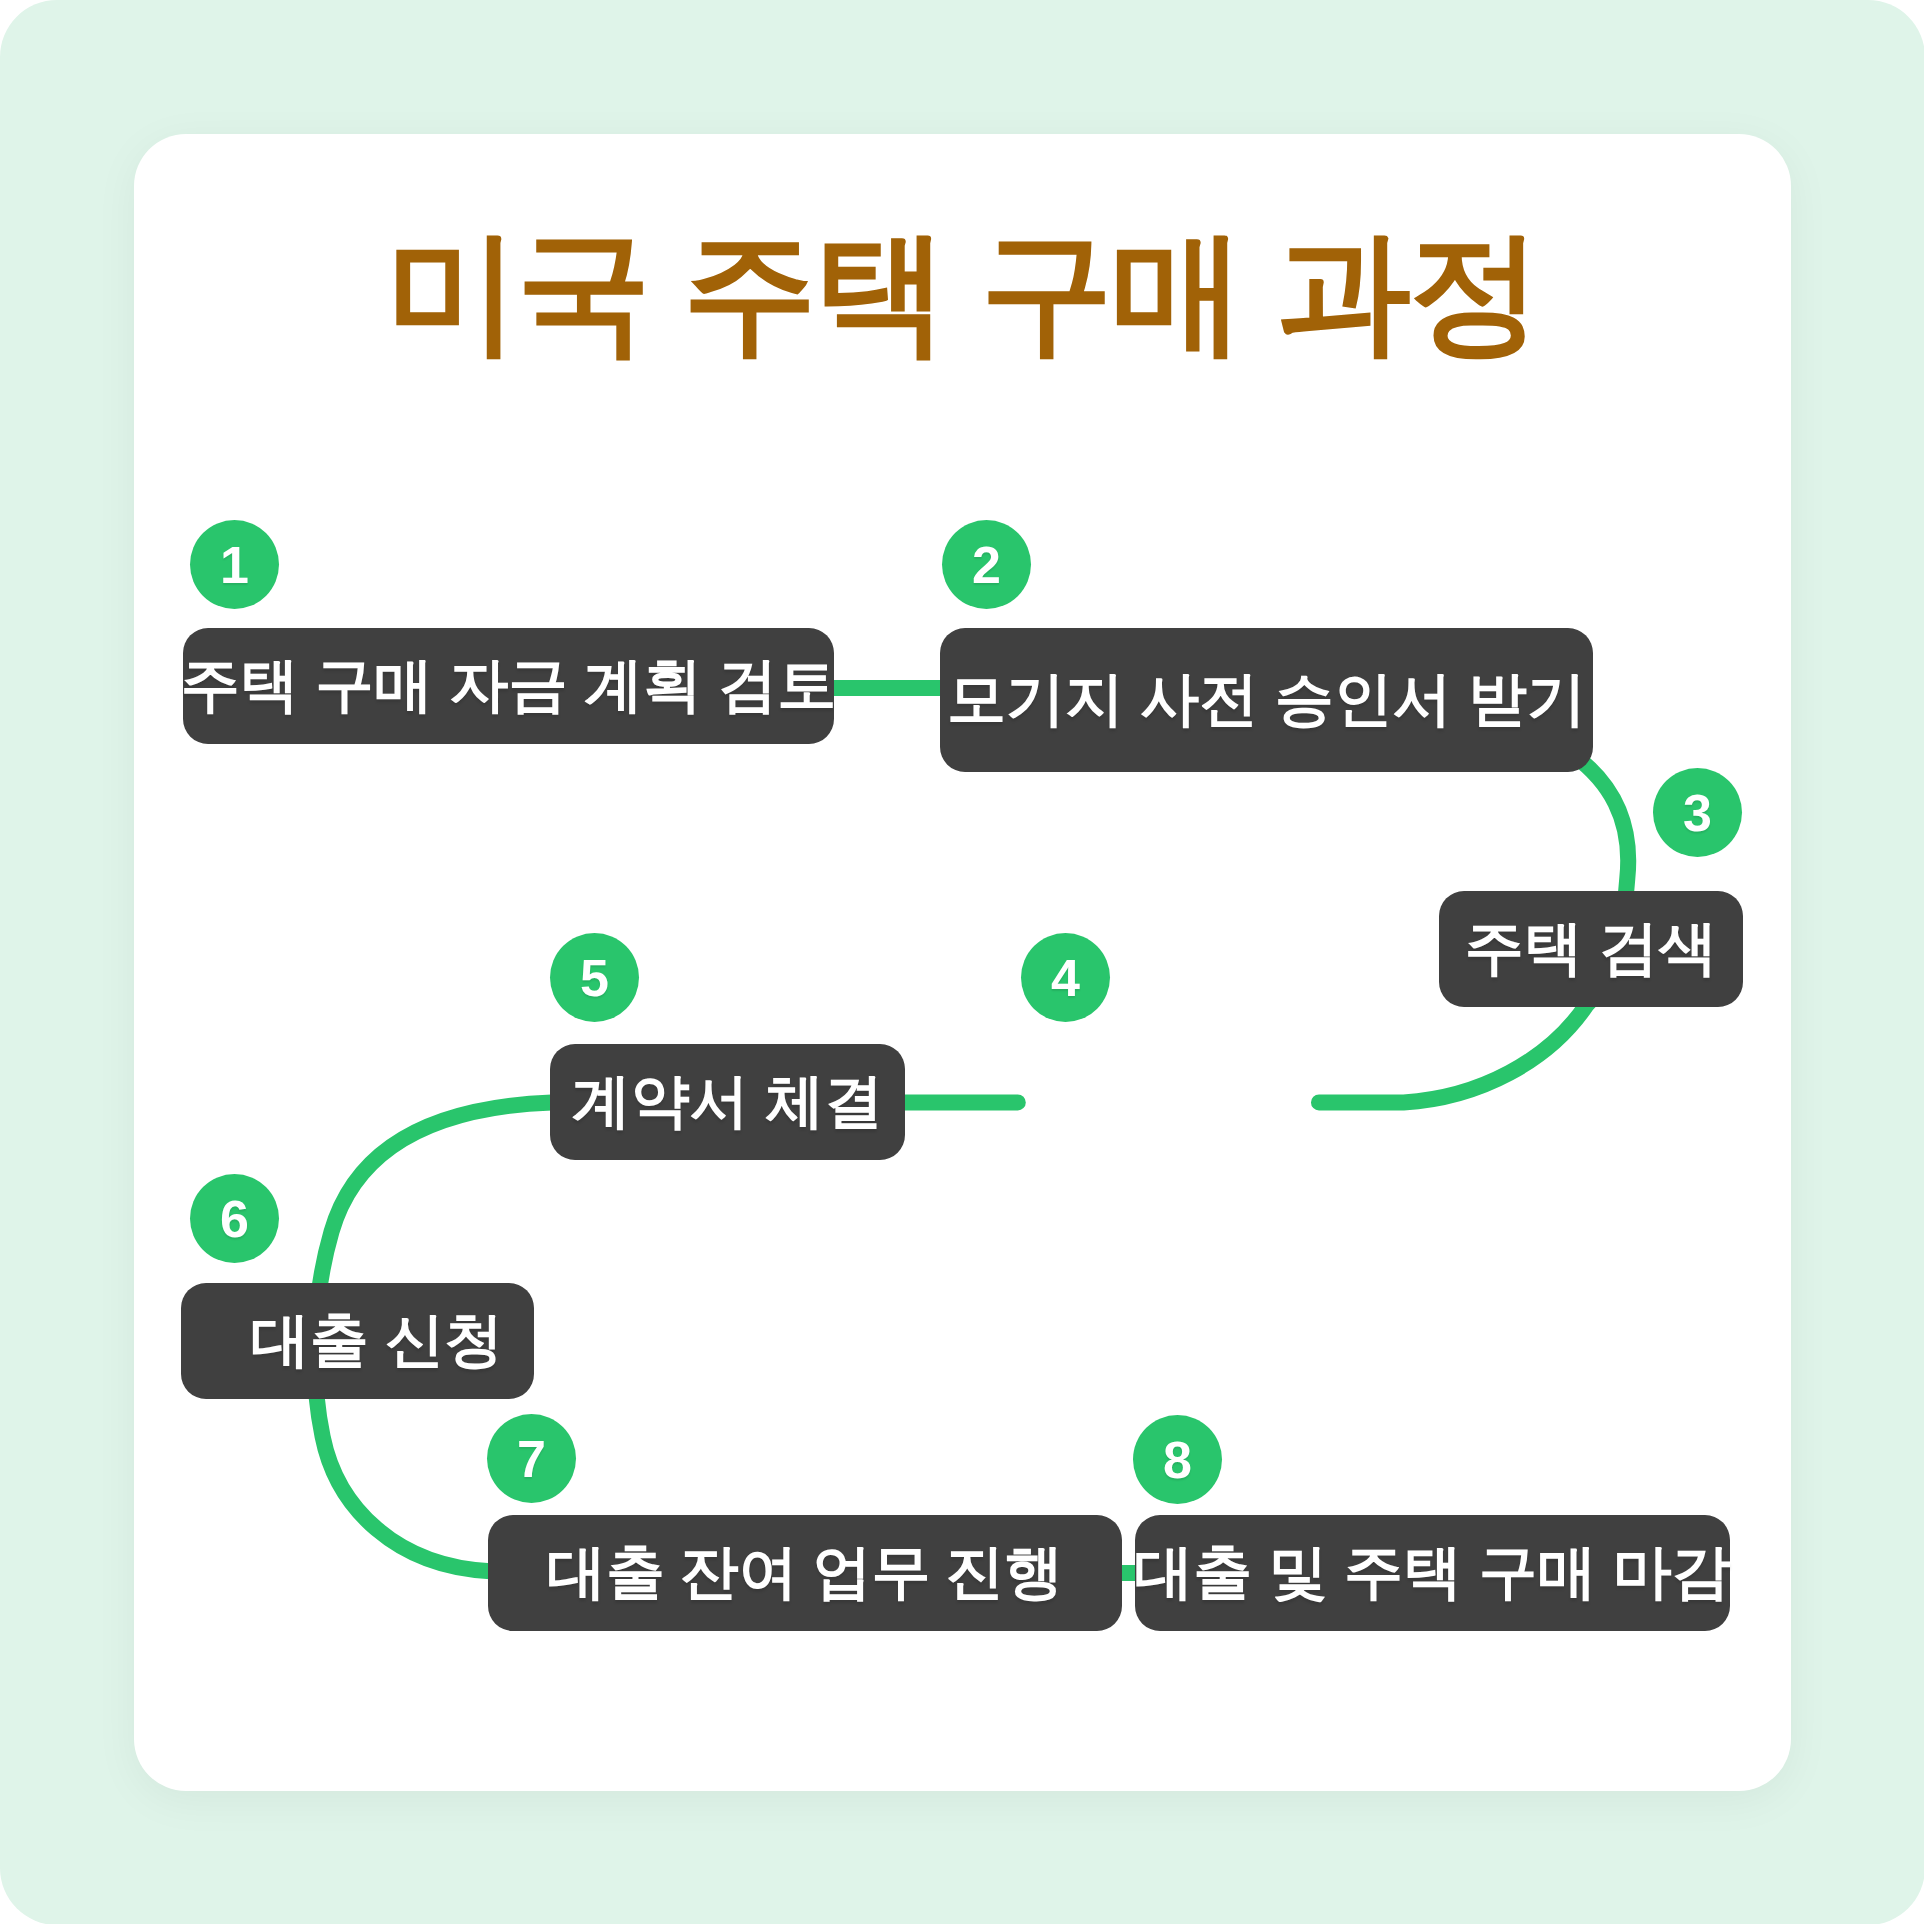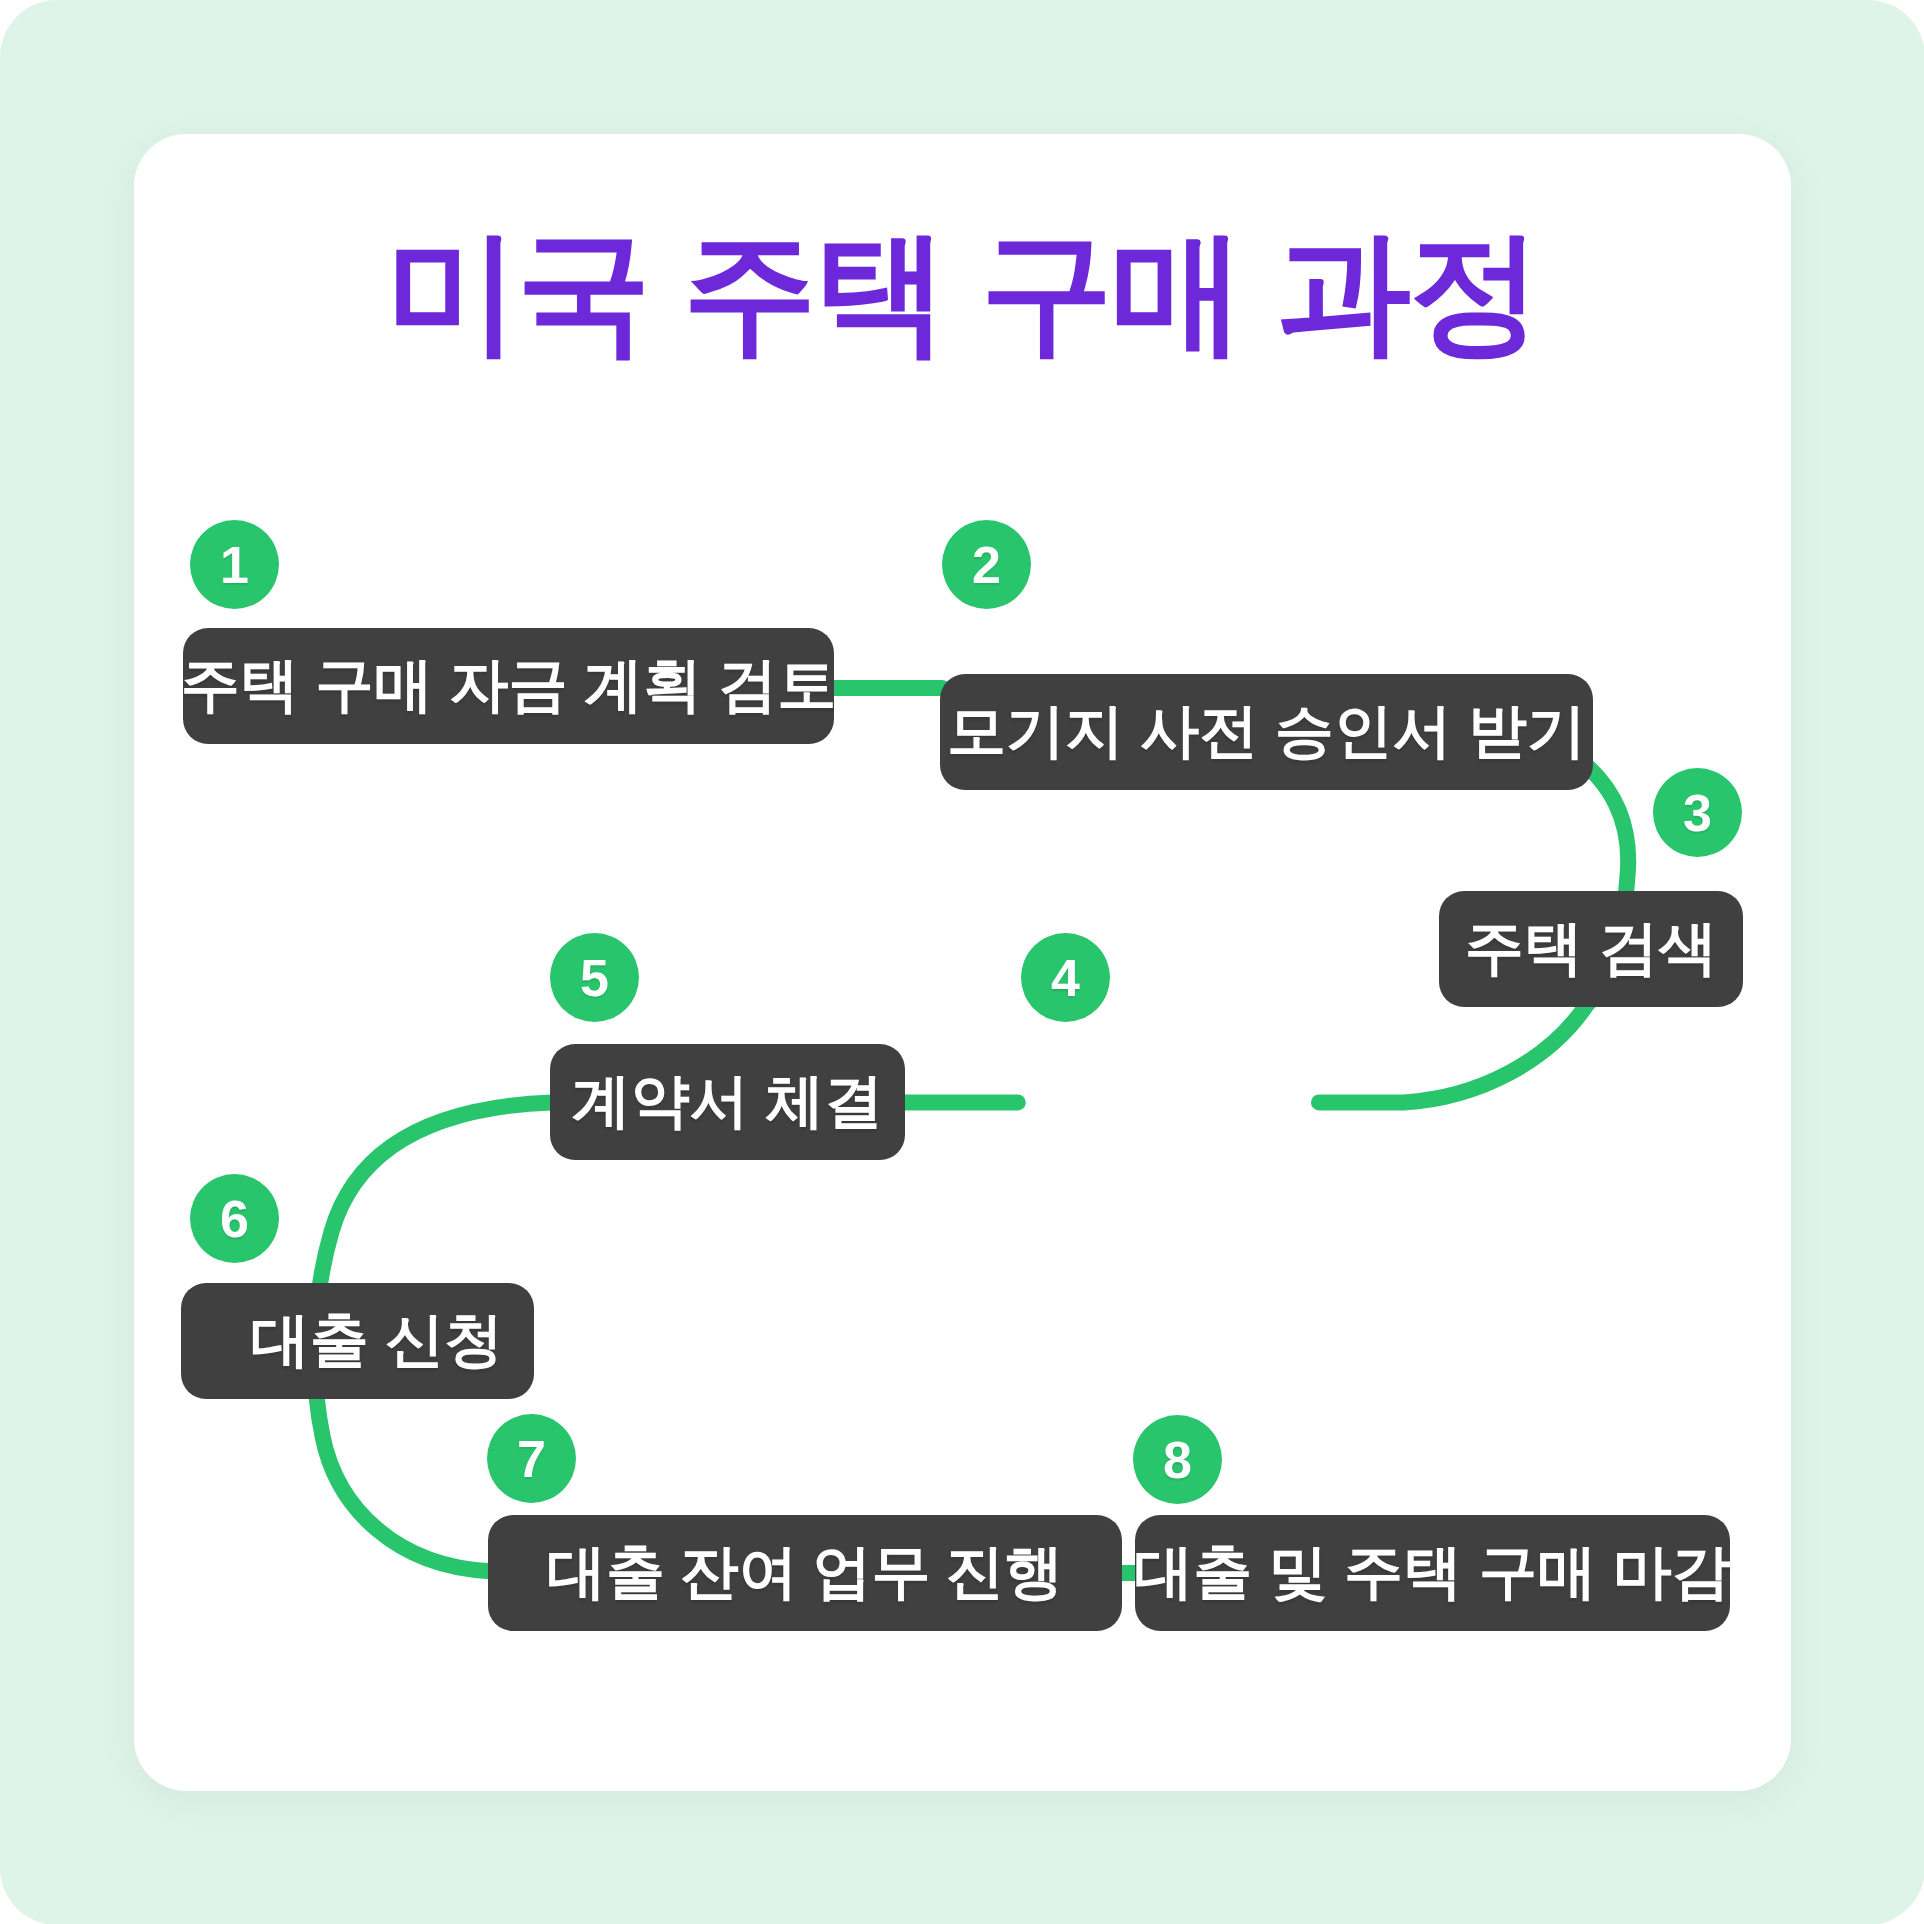--- a/index.html
+++ b/index.html
@@ -21,21 +21,21 @@
   }
   .title{
     position:absolute;
     left:0;top:203px;
     width:1925px;
     margin:0;
     text-align:center;
     font-size:134px;
     font-weight:800;
     letter-spacing:-2.7px;
-    color:#6d28d9;
+    color:#a16207;
   }
   .lines{
     position:absolute;left:0;top:0;z-index:1;
   }
   .step-box{
     position:absolute;z-index:2;
     background:#404040;
     border-radius:25px;
     display:flex;align-items:center;justify-content:center;
     color:#ffffff;
@@ -50,21 +50,21 @@
     background:#29c56c;
     border-radius:50%;
     display:flex;align-items:center;justify-content:center;
     color:#ffffff;
     font-size:52px;
     font-weight:800;
     text-shadow:0 1.8px 1.8px rgba(0,0,0,0.10);
   }
   
   .box-1{left:183px; top:628px;  width:651px; height:116px;}
-  .box-2{left:940px;top:628px;  width:653px; height:116px;margin-top:46px;}
+  .box-2{left:940px;top:628px;  width:653px; height:144px;}
   .box-3{left:1439px;top:891px; width:304px; height:116px;}
   .box-4{left:1016px;top:1044px; width:303px; height:116px;}
   .box-5{left:550px; top:1044px; width:355px; height:116px;}
   .box-6{left:181px; top:1283px; width:314px; height:116px;padding-left:39px;}
   .box-7{left:488px; top:1515px; width:634px; height:116px;font-family:Liberation Serif, serif;}
   .box-8{left:1135px;top:1515px; width:595px; height:116px;text-align:center;}
   .badge-1{left:190px; top:520px;}
   .badge-2{left:942px;top:520px;}
   .badge-3{left:1653px;top:768px;}
   .badge-4{left:1021px;top:933px;}

